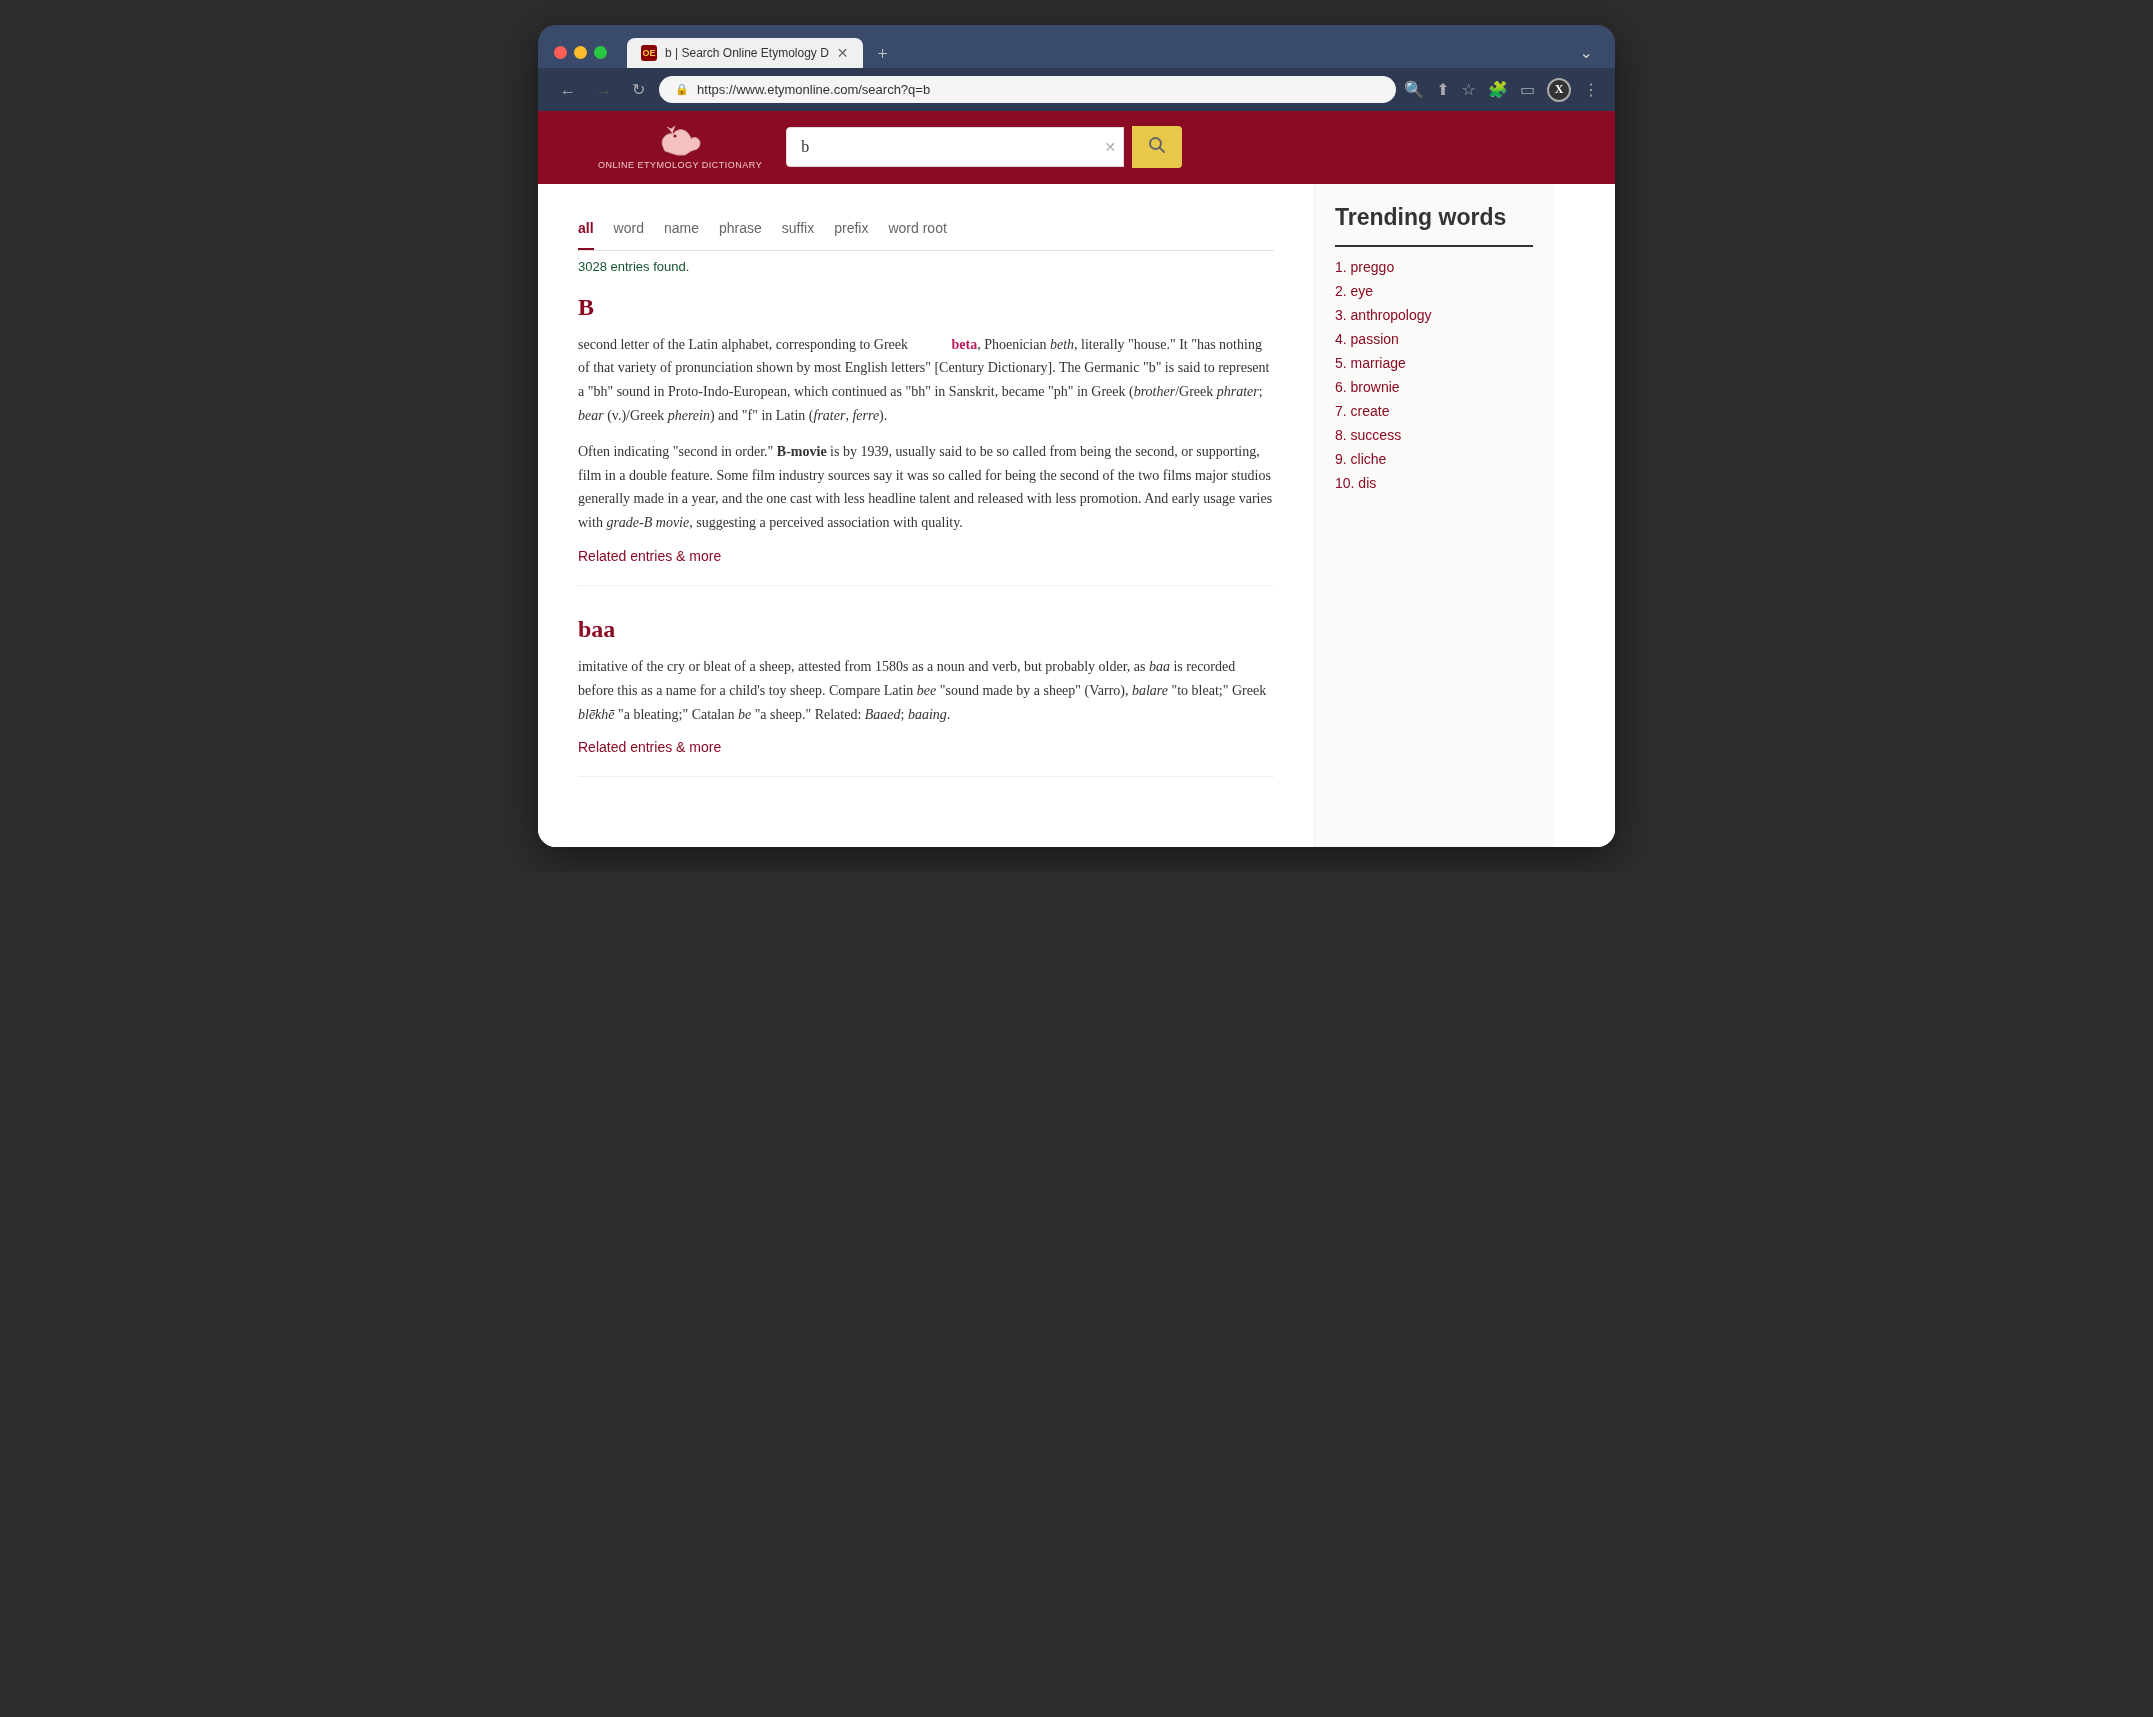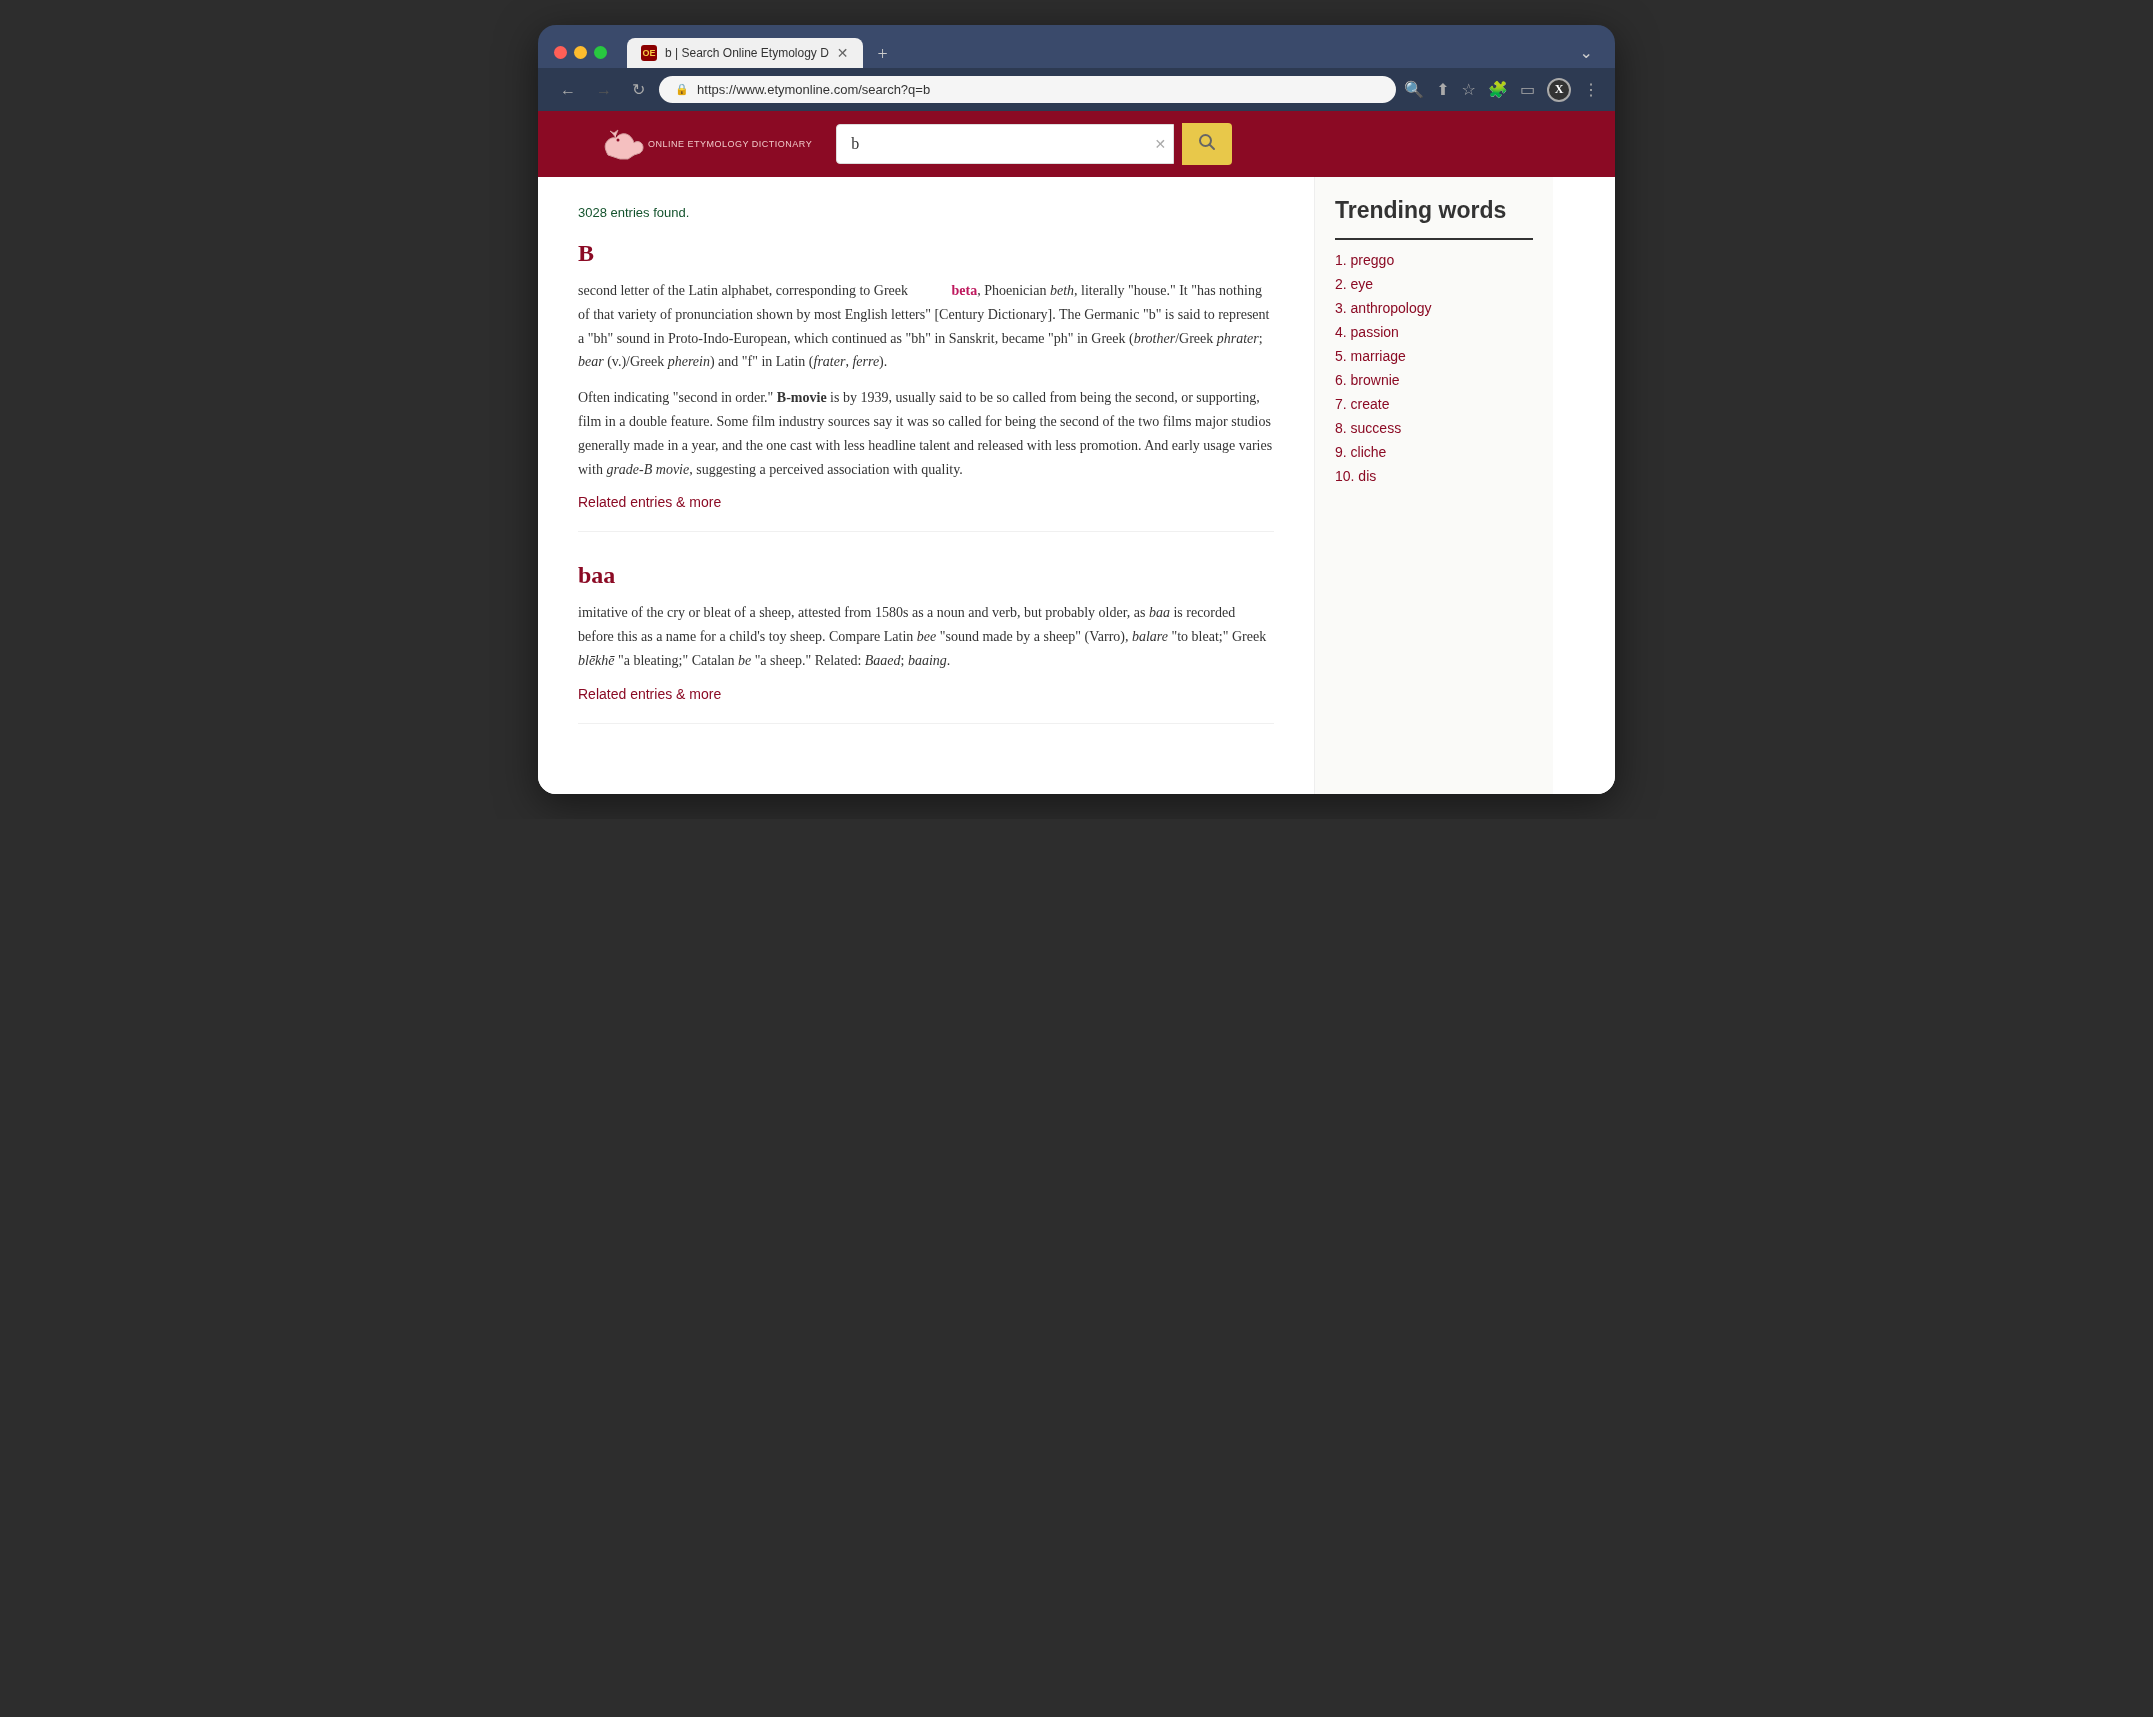--- a/index.html
+++ b/index.html
@@ -174,21 +174,21 @@
     .site-header {
       background: #8b0a24;
       padding: 12px 60px;
       display: flex;
       align-items: center;
       gap: 24px;
     }
 
     .site-logo {
       display: flex;
-      flex-direction: row;
+      flex-direction: column;
       align-items: center;
       color: #fff;
     }
 
     .logo-dragon {
       width: 50px;
       height: 35px;
     }
 
     .logo-text {
@@ -428,20 +428,29 @@
             <line x1="11.5" y1="11.5" x2="16" y2="16" stroke="#666" stroke-width="2" stroke-linecap="round"></line>
           </svg>
         </button>
       </div>
     </div>
 
     <div class="main-layout">
 
       <div class="content-area">
 
+        <div class="filter-tabs">
+          <a class="filter-tab active">all</a>
+          <a class="filter-tab">word</a>
+          <a class="filter-tab">name</a>
+          <a class="filter-tab">phrase</a>
+          <a class="filter-tab">suffix</a>
+          <a class="filter-tab">prefix</a>
+          <a class="filter-tab">word root</a>
+        </div>
 
         <p class="results-count">3028 entries found.</p>
 
         <div class="entry">
           <h2 class="entry-word">B</h2>
           <div class="entry-body">
             <p>
               second letter of the Latin alphabet, corresponding to Greek <a class="link-word">beta</a>, Phoenician <em>beth</em>, literally "house." It "has nothing of that variety of pronunciation shown by most English letters" [Century Dictionary]. The Germanic "b" is said to represent a "bh" sound in Proto-Indo-European, which continued as "bh" in Sanskrit, became "ph" in Greek (<em>brother</em>/Greek <em>phrater</em>; <em>bear</em> (v.)/Greek <em>pherein</em>) and "f" in Latin (<em>frater</em>, <em>ferre</em>).
             </p>
             <p>

